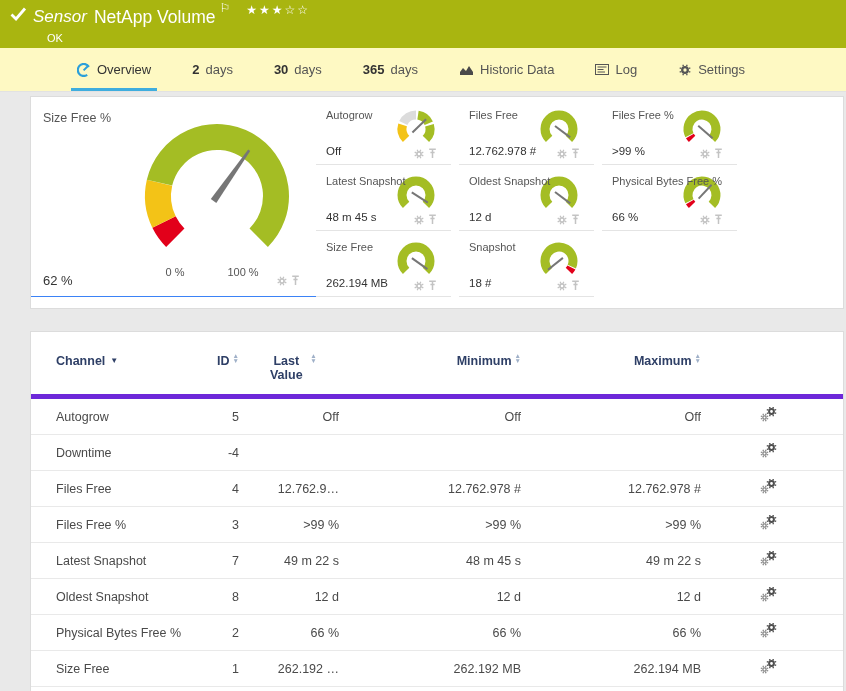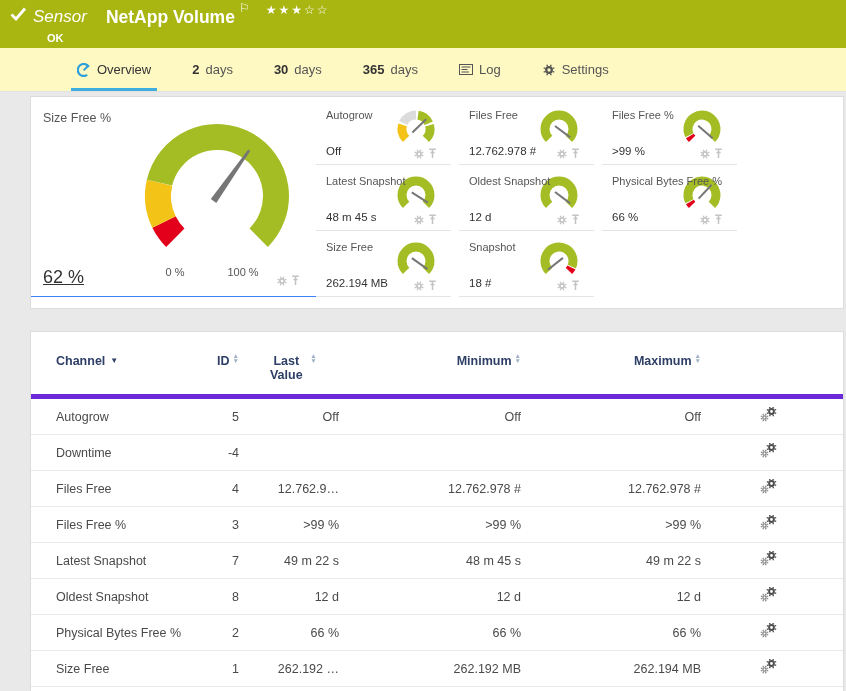--- a/index.html
+++ b/index.html
@@ -3,41 +3,41 @@
 <meta charset="utf-8">
 <style>
   html,body{margin:0;padding:0;}
   body{width:846px;height:691px;overflow:hidden;background:#e9e9e9;
        font-family:"Liberation Sans", sans-serif;-webkit-font-smoothing:antialiased;}
   
   .sensor-header{height:48px;color:#fff;}
   .header-line{display:flex;align-items:flex-start;padding:7px 0 0 10px;}
   .ok-check{margin-right:6px;}
   .sensor-kind{font-style:italic;font-size:17px;margin-right:7px;}
-  .sensor-title{font-weight:bold;font-size:17.5px;margin-left:12px;}
+  .sensor-title{font-weight:normal;font-size:17.5px;}
   .flag{font-size:12px;position:relative;top:-6px;margin-left:4px;cursor:pointer;}
   .stars{margin-left:16px;font-size:12px;letter-spacing:2px;position:relative;top:-4px;cursor:pointer;}
-  .status-text{font-size:11px;font-weight:bold;margin:4px 0 0 47px;}
+  .status-text{font-size:11px;font-weight:normal;margin:4px 0 0 47px;}
   
   .tabs{height:43px;background:#fef9c3;border-bottom:1px solid #e2e2e2;
         display:flex;align-items:stretch;padding-left:75px;gap:37px;}
   .tab{display:flex;align-items:center;gap:6px;cursor:pointer;position:relative;padding:0 2px;}
   .tab span{font-size:13px;color:#555;white-space:nowrap;}
   .tab .num{font-weight:bold;color:#333;}
   .tab.active span{color:#333;}
   .tab.active::after{content:"";position:absolute;left:-4px;right:-4px;bottom:0;height:3px;background:#3fadde;}
   
   .gauges-panel{margin:4px 0 0 30px;width:814px;height:213px;background:#fff;
                 border:1px solid #dcdcdc;box-sizing:border-box;display:flex;}
   .main-gauge{width:285px;flex:none;position:relative;height:199px;border-bottom:1px solid #3b82f6;}
   .mg-label{margin:14px 0 0 12px;font-size:12.5px;color:#555;}
   .mg-svg{position:absolute;left:70px;top:14px;}
   .mg-scale{position:absolute;top:169px;font-size:11px;color:#555;transform:translateX(-50%);}
   .mg-min{left:144px;} .mg-max{left:212px;}
-  .mg-value{position:absolute;left:12px;bottom:8px;font-size:18px;color:#333;text-decoration:underline;}
+  .mg-value{position:absolute;left:12px;bottom:8px;font-size:13px;color:#333;}
   .tile-icons{position:absolute;right:14px;bottom:5px;display:flex;gap:4px;align-items:center;}
   .mg-icons{right:16px;bottom:10px;}
   .tiles{margin-top:2px;display:grid;grid-template-columns:repeat(3,143px);grid-auto-rows:66px;}
   .tile{position:relative;width:135px;margin-right:8px;border-bottom:1px solid #e4e4e4;}
   .tile-label{margin:10px 0 0 10px;font-size:11px;color:#555;white-space:nowrap;position:relative;z-index:1;}
   .tile-gauge{position:absolute;top:9px;right:12px;}
   .tile-value{position:absolute;left:10px;bottom:7px;font-size:11.5px;color:#333;white-space:nowrap;}
   .mini{display:inline-flex;cursor:pointer;}
   
   .table-panel{margin:22px 0 0 30px;width:814px;height:361px;background:#fff;
@@ -87,20 +87,26 @@
         <span class="num">2</span>
         <span>days</span>
       </div>
       <div class="tab">
         <span class="num">30</span>
         <span>days</span>
       </div>
       <div class="tab">
         <span class="num">365</span>
         <span>days</span>
+      </div>
+      <div class="tab">
+        <svg width="15" height="12" viewBox="0 0 15 12">
+          <path d="M1 11 L1 8 4 4 7 7 10 2 14 8 14 11 Z" fill="#4a4a4a"></path>
+        </svg>
+        <span>Historic Data</span>
       </div>
       <div class="tab">
         <svg width="14" height="11" viewBox="0 0 14 11">
           <rect x="0.5" y="0.5" width="13" height="10" fill="none" stroke="#555"></rect>
           <line x1="2.5" y1="3" x2="11.5" y2="3" stroke="#555"></line>
           <line x1="2.5" y1="5.5" x2="8.5" y2="5.5" stroke="#555"></line>
           <line x1="2.5" y1="8" x2="10" y2="8" stroke="#555"></line>
         </svg>
         <span>Log</span>
       </div>

